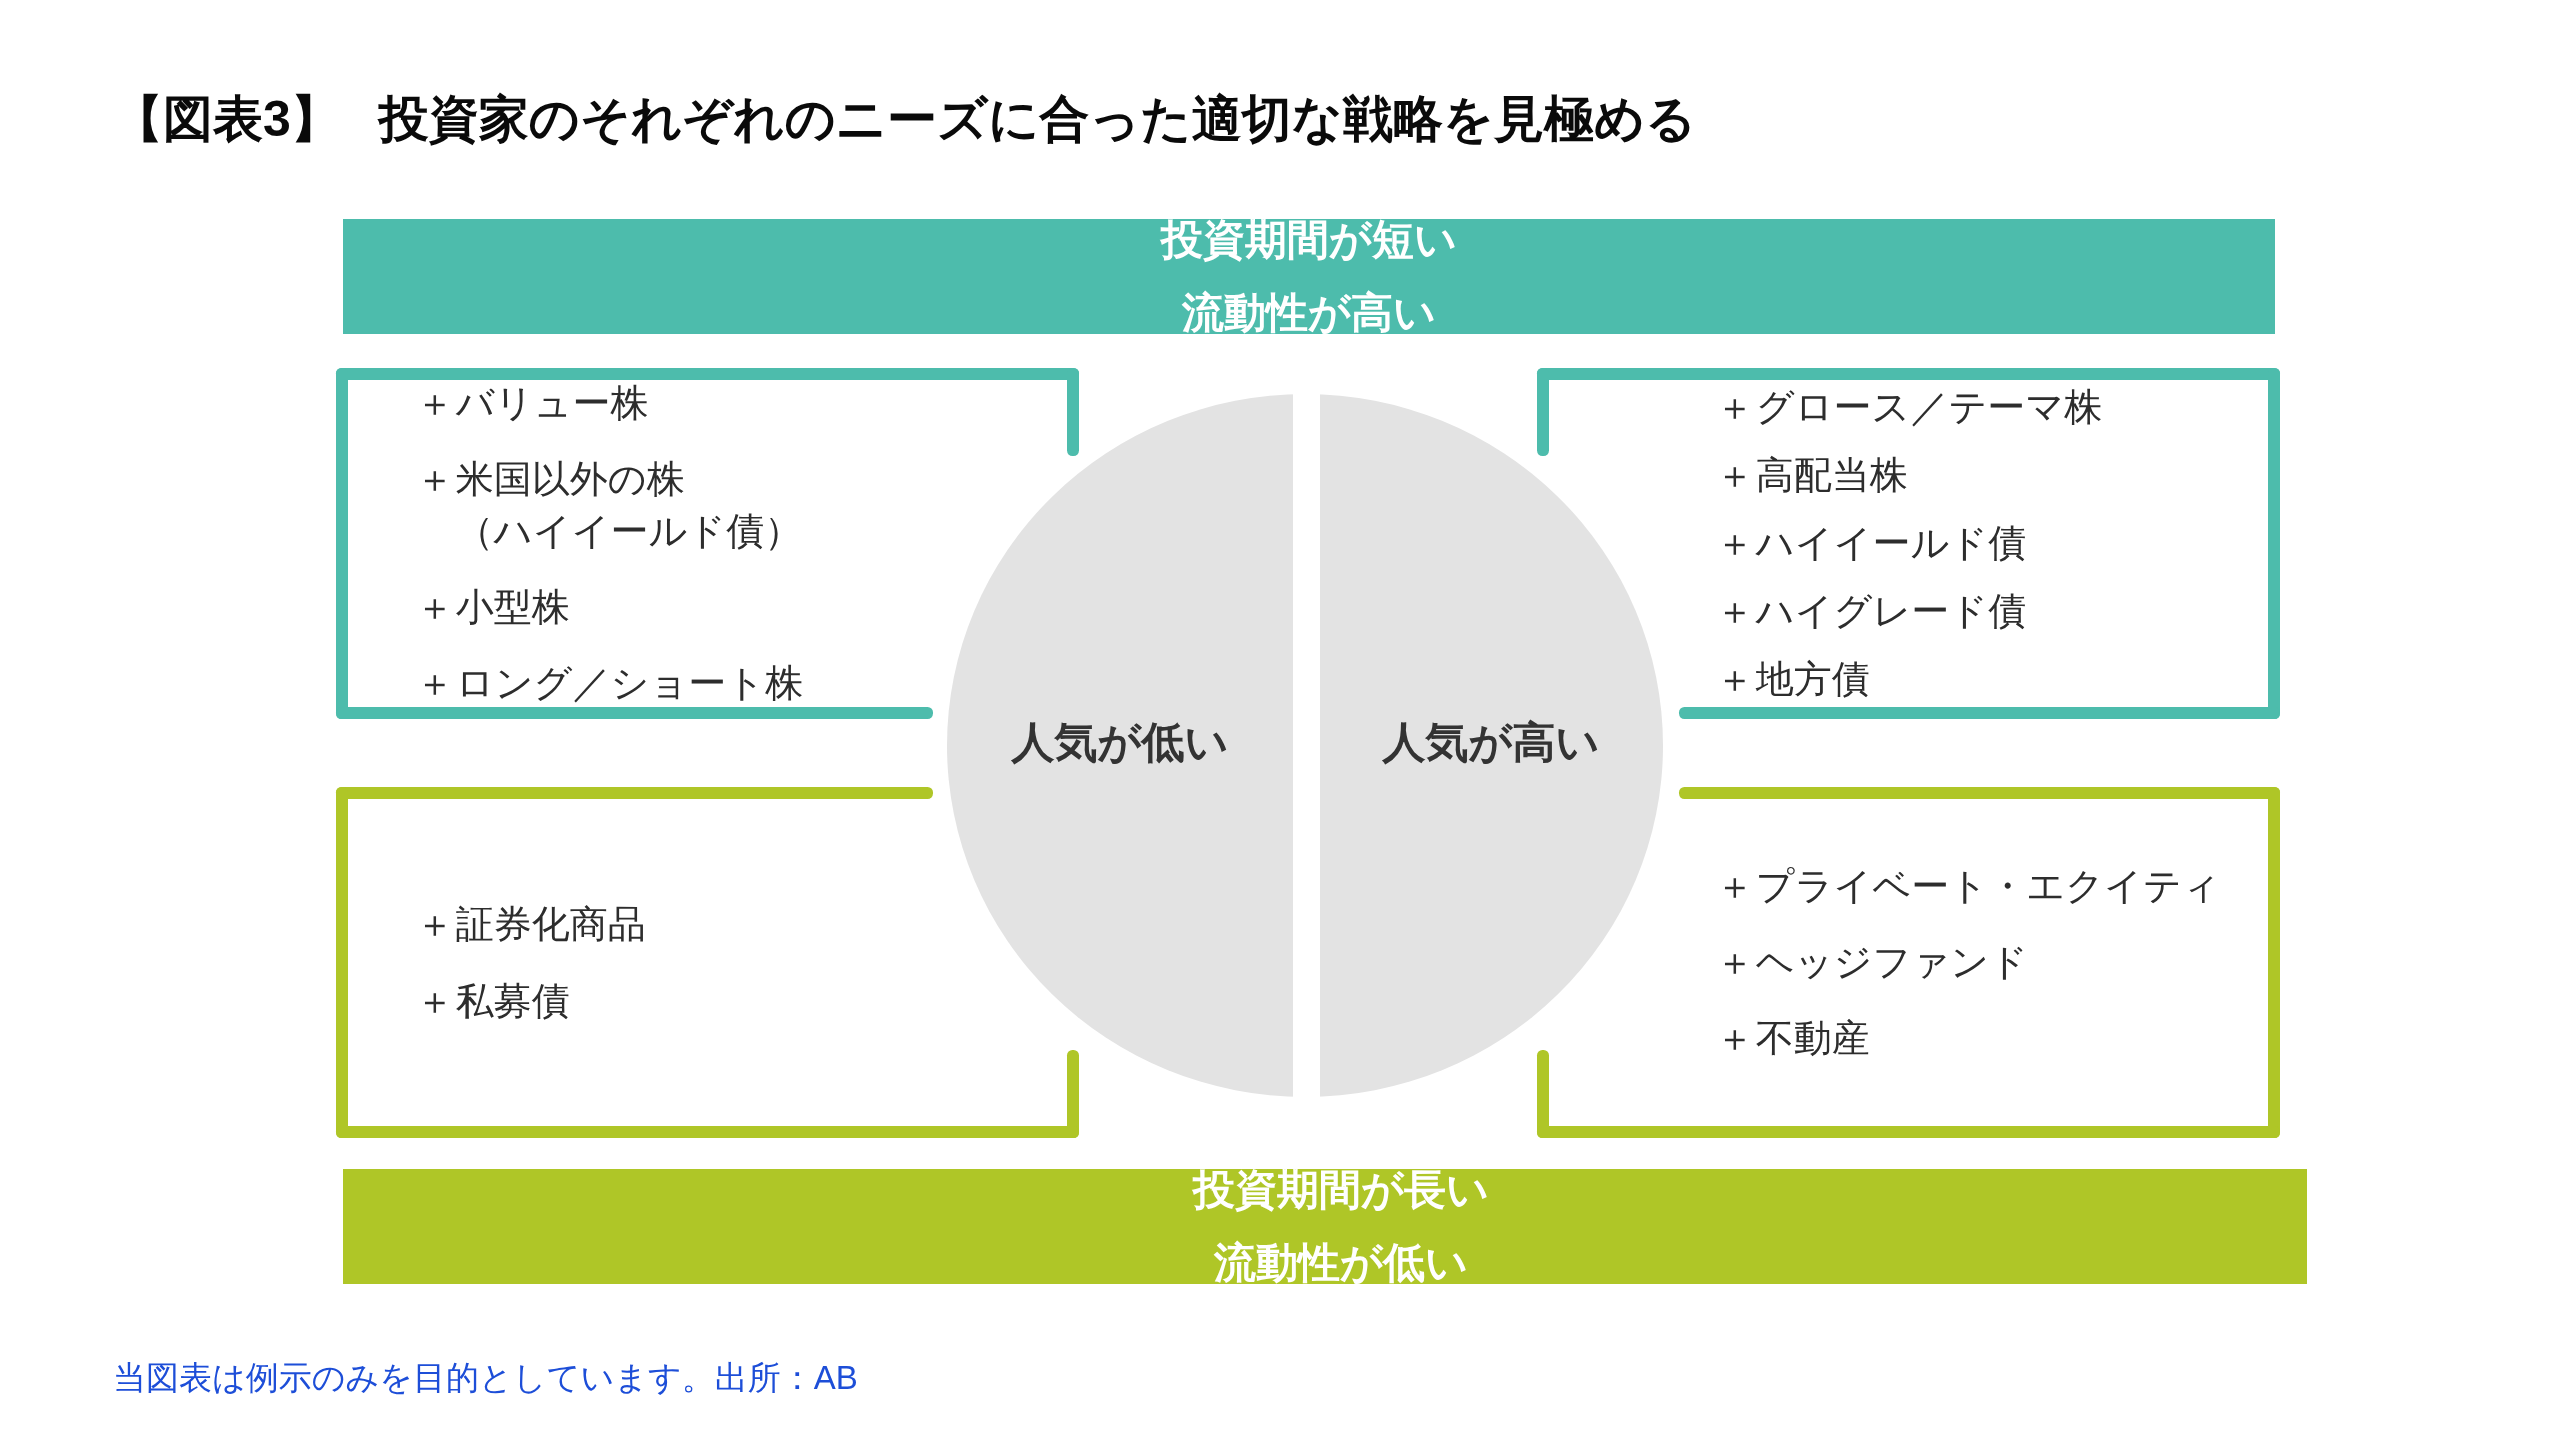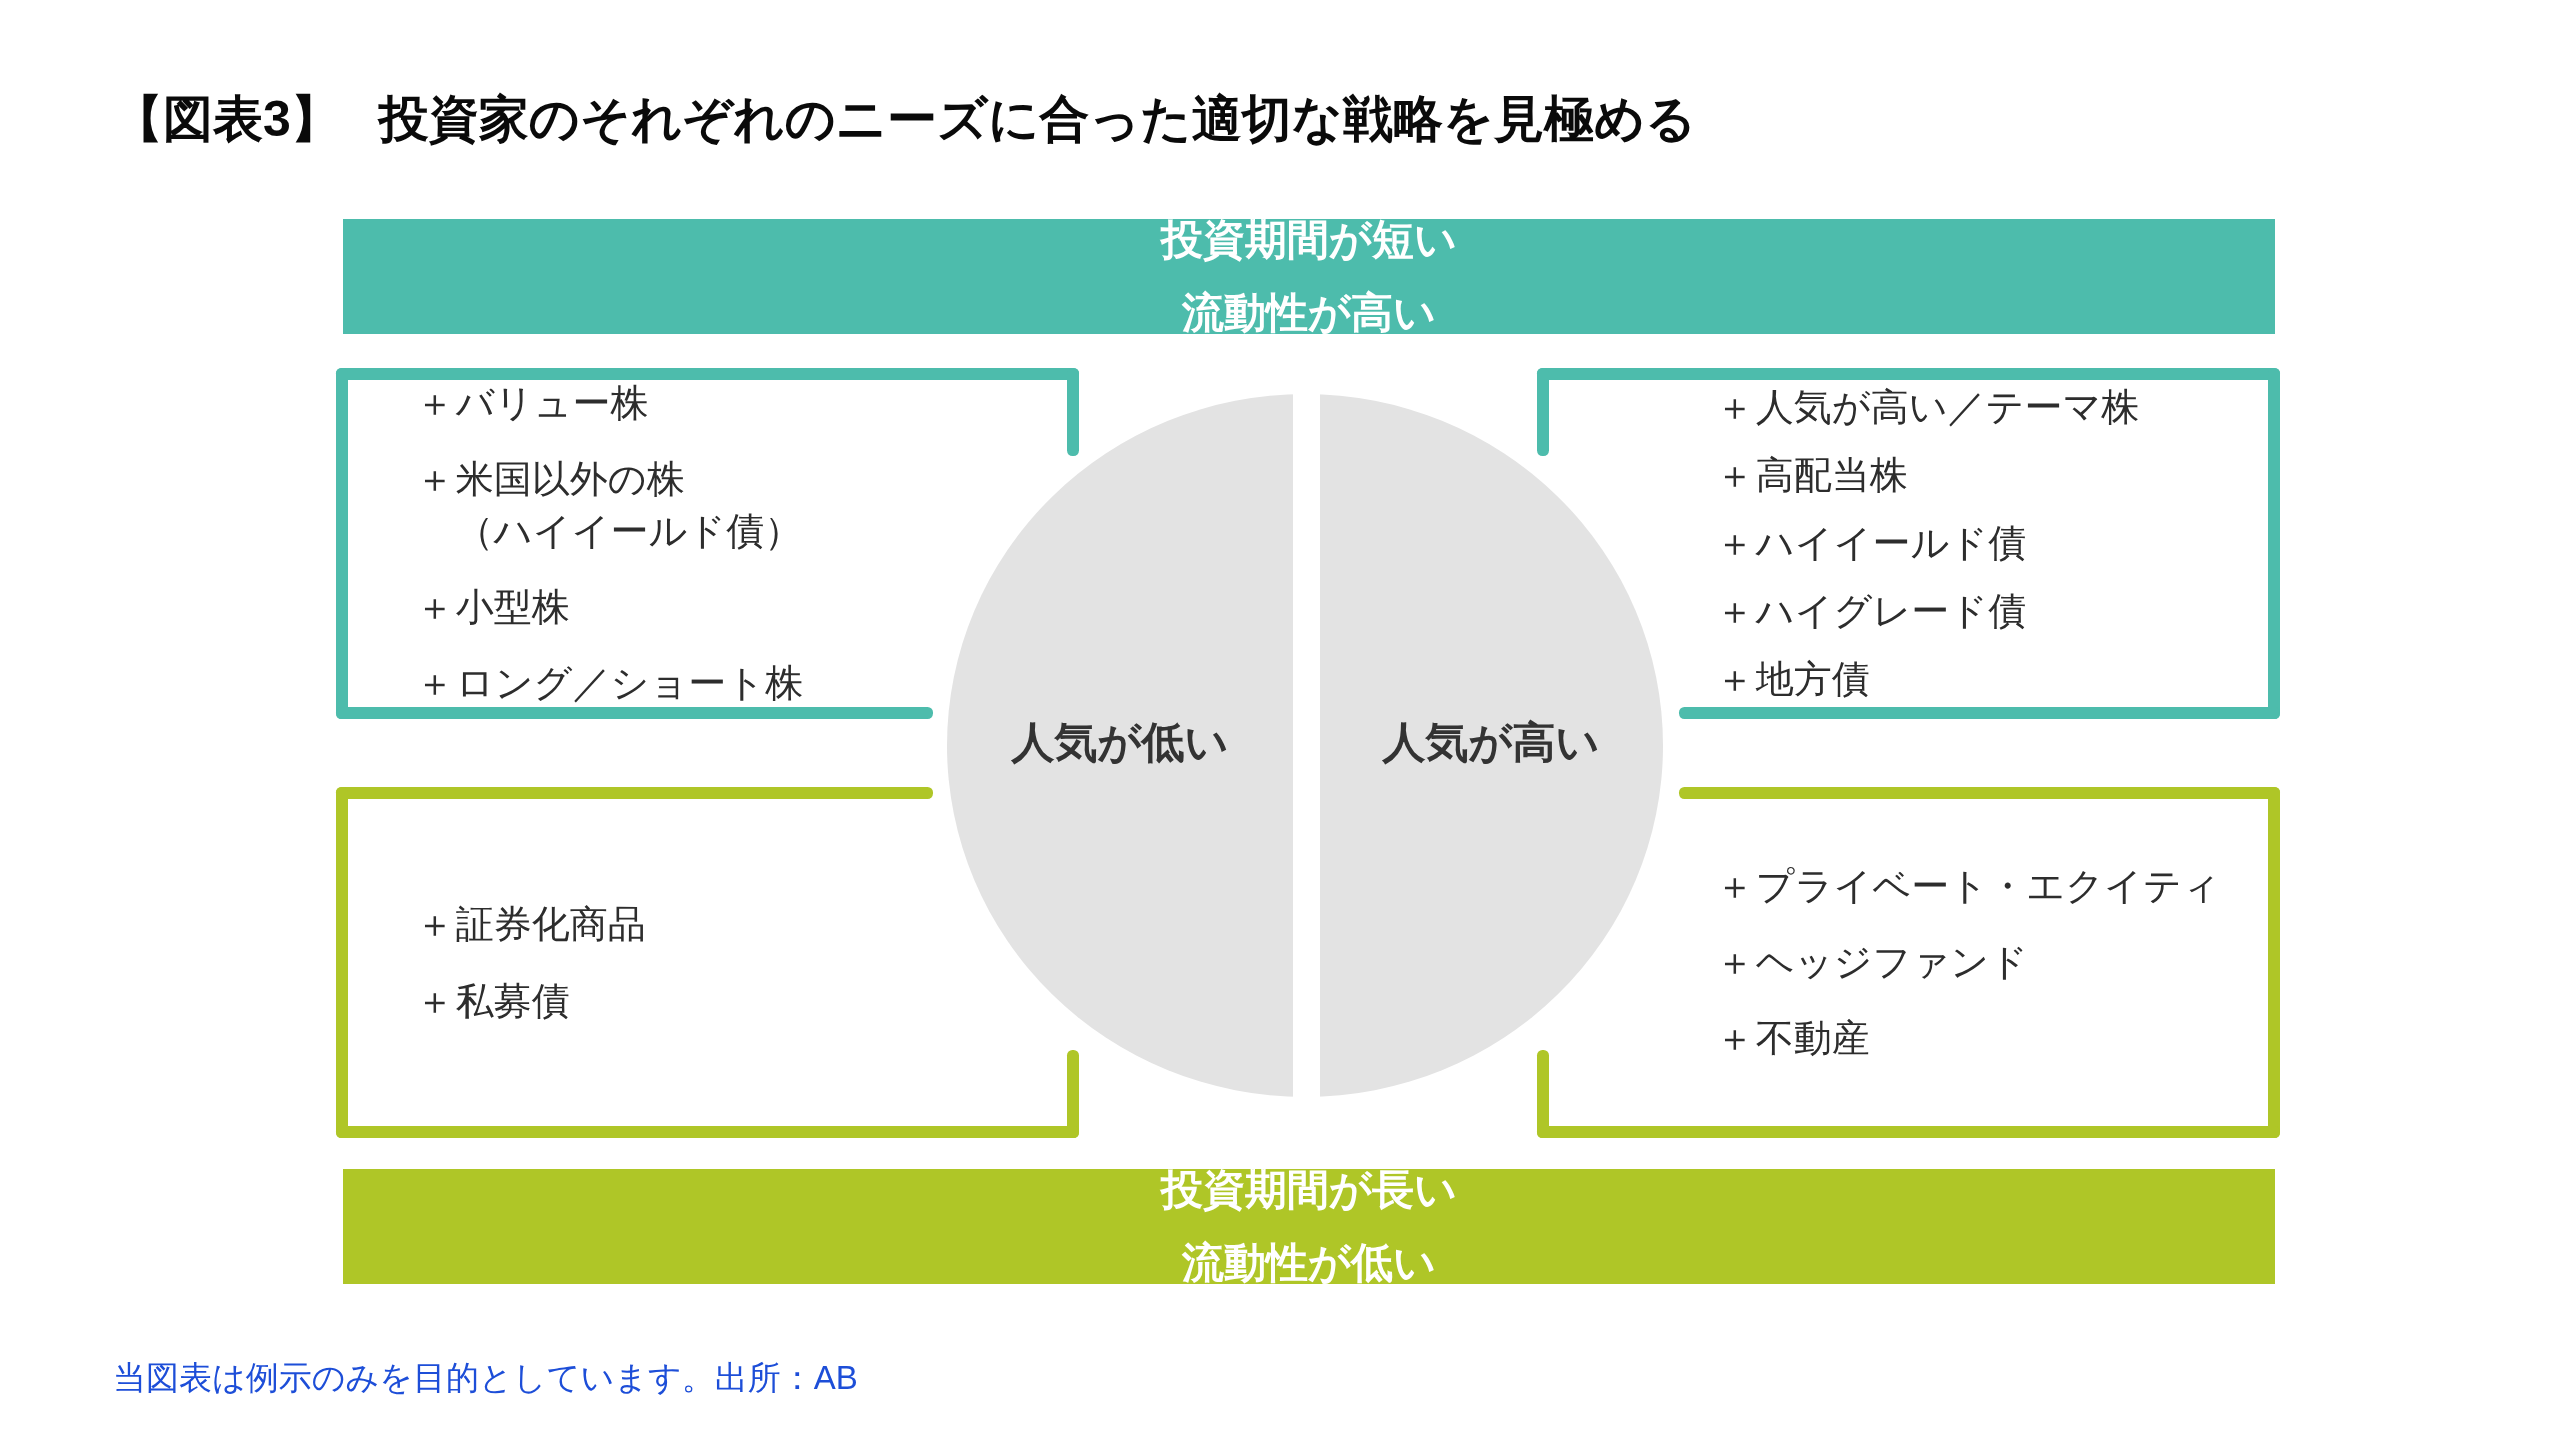--- a/index.html
+++ b/index.html
@@ -18,21 +18,21 @@
   }
   .title-prefix{margin-right:38px;}
 
   
   .banner{
     position:absolute;left:343px;width:1932px;height:115px;
     display:flex;flex-direction:column;align-items:center;justify-content:space-between;gap:8.1px;
     color:#ffffff;font-weight:700;font-size:42px;line-height:1;text-align:center;
   }
   .banner-top{top:219px;background:var(--teal,#4dbcac);}
-  .banner-bottom{top:1169px;background:var(--green,#afc627);}
+  .banner-bottom{top:1169px;background:var(--green,#afc627);padding-left:32px;}
 
   
   .circle{
     position:absolute;left:947px;top:394px;width:716px;height:703px;
     background:var(--circle-gray,#e3e3e3);border-radius:50%;
   }
   .circle-gap{
     position:absolute;left:1293px;top:387px;width:27px;height:718px;
     background:#ffffff;
   }
@@ -162,21 +162,21 @@
 
   <div class="qbox" id="box-tr">
     <div class="seg teal s-top"></div>
     <div class="seg teal s-right"></div>
     <div class="seg teal s-stub"></div>
     <div class="seg teal s-bottom"></div>
     <div class="qcontent">
         <div class="item">
         <span class="plus">＋</span>
         <span class="itext">
-          <span class="ilabel">人気が高い／テーマ株</span>
+          <span class="ilabel">グロース／テーマ株</span>
 
         </span>
       </div>
         <div class="item">
         <span class="plus">＋</span>
         <span class="itext">
           <span class="ilabel">高配当株</span>
 
         </span>
       </div>

